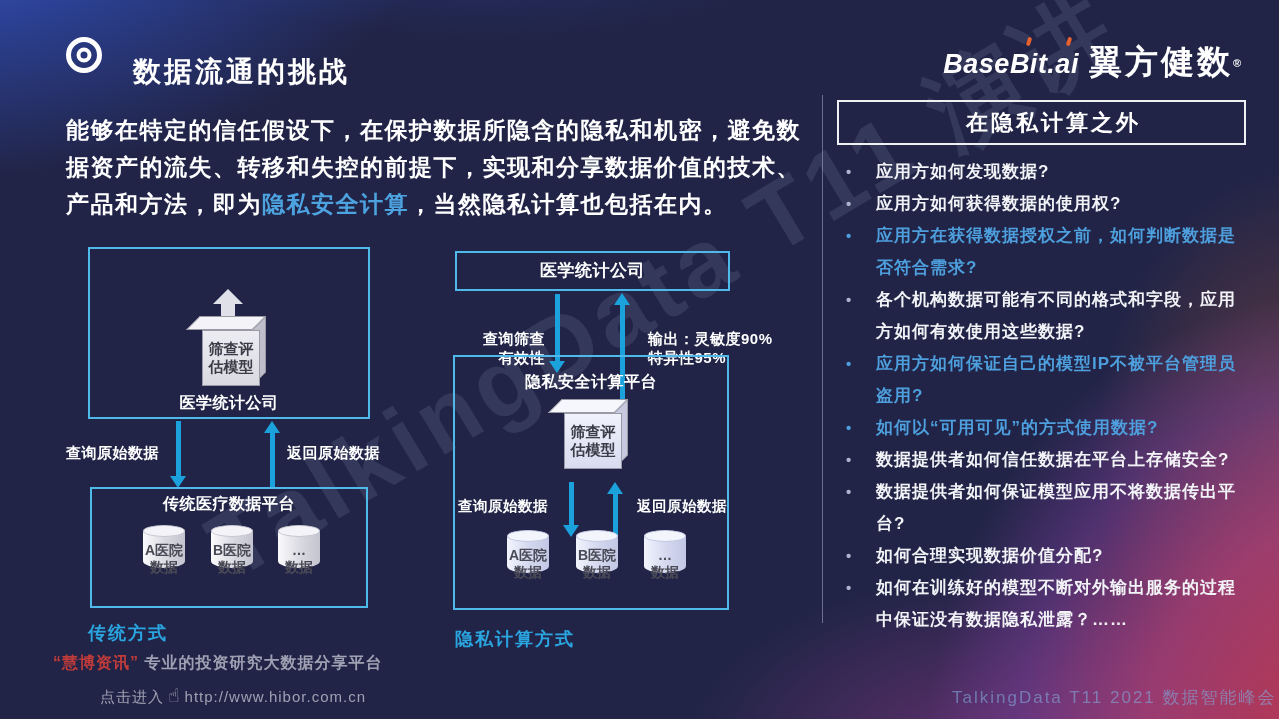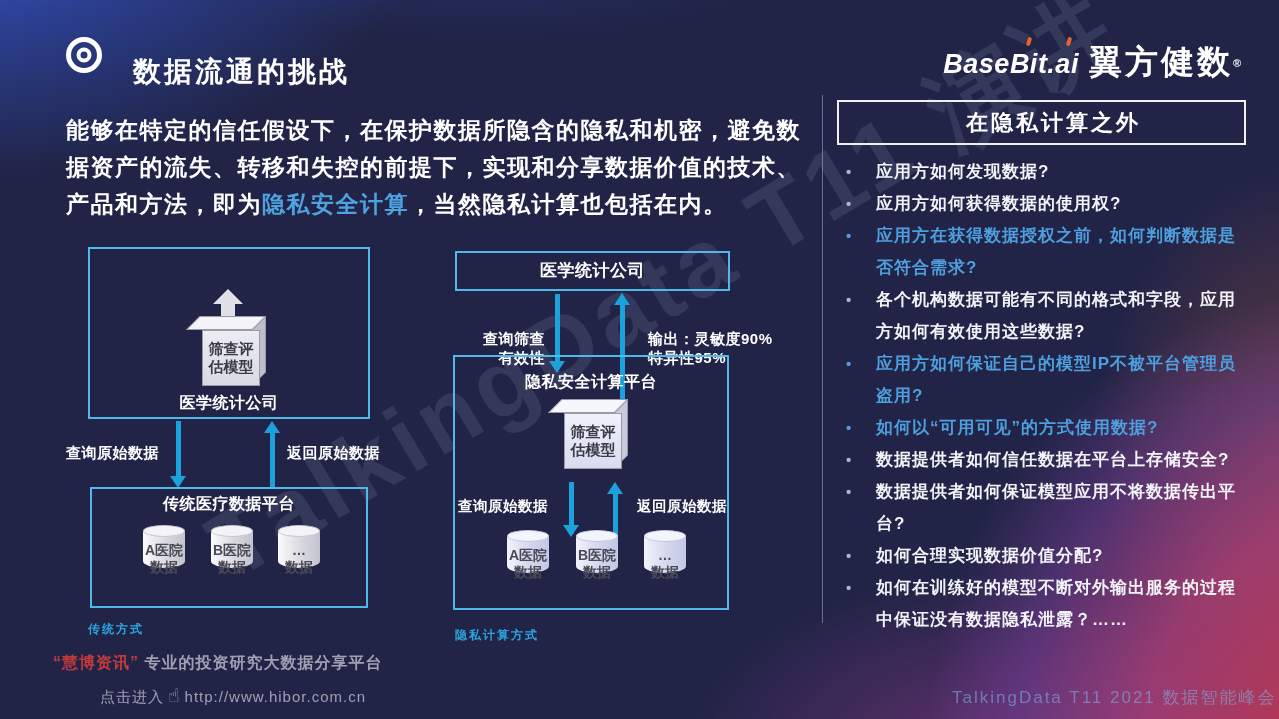--- a/index.html
+++ b/index.html
@@ -36,21 +36,21 @@
   
   .intro{left:66px;top:112px;width:745px;font-size:23px;line-height:37px;font-weight:700;letter-spacing:1.5px;}
 
   
   .dbox{border:2.5px solid #4fb9ea;box-sizing:border-box;}
   .dlabel{font-weight:700;font-size:15px;letter-spacing:.5px;}
   .center{text-align:center;}
   .arr-shaft{width:5px;background:#1ba2dd;}
   .arr-head-down{width:0;height:0;border-left:8px solid transparent;border-right:8px solid transparent;border-top:12px solid #1ba2dd;}
   .arr-head-up{width:0;height:0;border-left:8px solid transparent;border-right:8px solid transparent;border-bottom:12px solid #1ba2dd;}
-  .caption{font-size:12px;font-weight:700;color:#2aa5e0;letter-spacing:2px;}
+  .caption{font-size:18px;font-weight:700;color:#2aa5e0;letter-spacing:2px;}
 
   
   .ba-head{width:0;height:0;border-left:15px solid transparent;border-right:15px solid transparent;border-bottom:15px solid #e0e0e8;margin:0 auto;}
   .ba-shaft{width:14px;height:21px;background:#e0e0e8;margin:0 auto;}
 
   
   .cube{width:82px;height:72px;}
   .cube .front{position:absolute;left:16px;top:14px;width:58px;height:56px;background:linear-gradient(180deg,#ececf2,#d9d9e2);
     border:1px solid #9a9aa6;box-sizing:border-box;display:flex;align-items:center;justify-content:center;
     font-size:15px;font-weight:700;color:#3c3c48;line-height:18px;}

